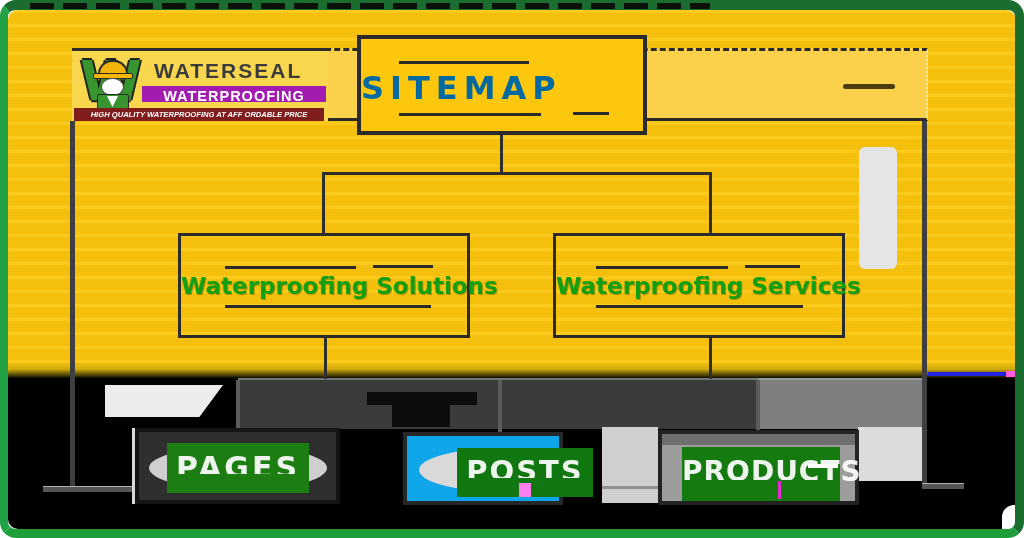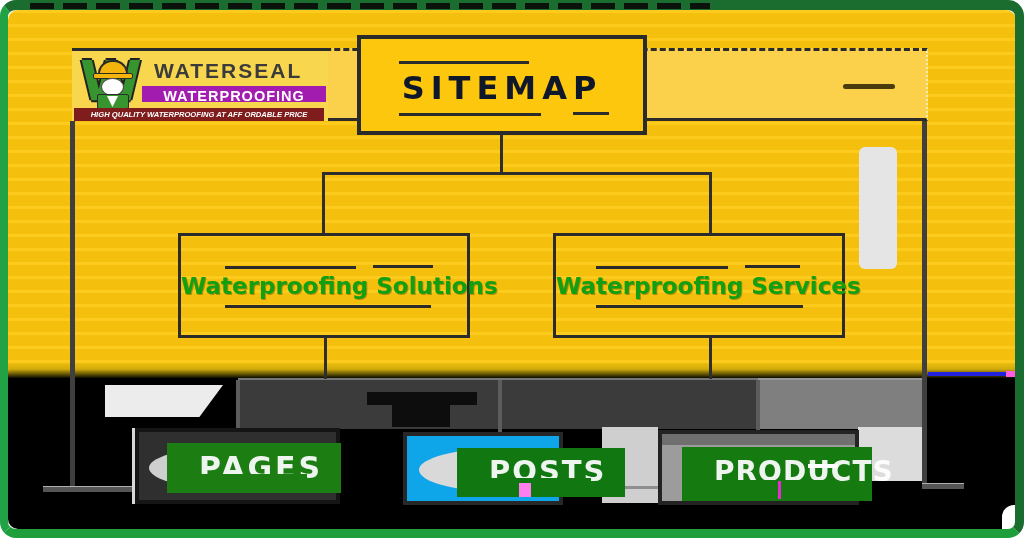--- a/index.html
+++ b/index.html
@@ -37,34 +37,34 @@
   #brandrow{left:82px;top:8px;width:170px;height:26px;color:#3b3b3b;font-weight:bold;font-size:21px;
       letter-spacing:2px;white-space:nowrap;}
   #greenstrip{left:70px;top:35px;width:184px;height:16px;background:#a21caf;color:#ffffff;font-weight:bold;
       font-size:14.5px;letter-spacing:1px;text-align:center;line-height:20px;white-space:nowrap;}
   #redstrip{left:2px;top:57px;width:250px;height:13px;background:#7f1d1d;color:#ffffff;font-weight:bold;
       font-style:italic;font-size:7.6px;text-align:center;line-height:13px;white-space:nowrap;}
   
   #sitemapbox{left:357px;top:35px;width:290px;height:100px;box-sizing:border-box;background:#fdc70d;
       border:4px solid #2b2b2b;z-index:5;}
   .rule{background:#2b2b2b;height:3px;}
-  #smtitle{left:0;top:30px;width:100%;text-align:center;font-family:"DejaVu Sans",sans-serif;
-      font-weight:bold;font-size:32px;letter-spacing:6px;color:#0f172a;}
+  #smtitle{left:0;top:30px;width:100%;font-family:"DejaVu Sans",sans-serif;
+      font-weight:bold;font-size:32px;letter-spacing:6px;color:#0369a1;}
   
   .conn{background:#2e2e2e;z-index:3;}
   
   .nodebox{box-sizing:border-box;border:3px solid #2b2b2b;z-index:4;}
   .nodelabel{left:0;top:37px;width:100%;text-align:center;font-weight:bold;font-size:23px;color:#12a012;
       font-family:"DejaVu Sans",sans-serif;text-shadow:1px 1px 0 rgba(50,50,0,0.35);white-space:nowrap;}
   
   .grayband{z-index:2;}
   
   .leafbox{box-sizing:border-box;z-index:4;}
   .ellipse{border-radius:50%;z-index:1;}
-  .greenplate{z-index:2;padding-left:32px;}
+  .greenplate{z-index:2;text-align:center;}
   .leaflabel{color:#ffffff;font-family:"DejaVu Sans",sans-serif;font-weight:bold;opacity:0.93;white-space:nowrap;}
   .cutstrip{z-index:3;}
 </style>
 </head>
 <body>
 
 <div id="stage">
 
   <div id="bg" class="abs"></div>
   <div id="streaks" class="abs"></div>

